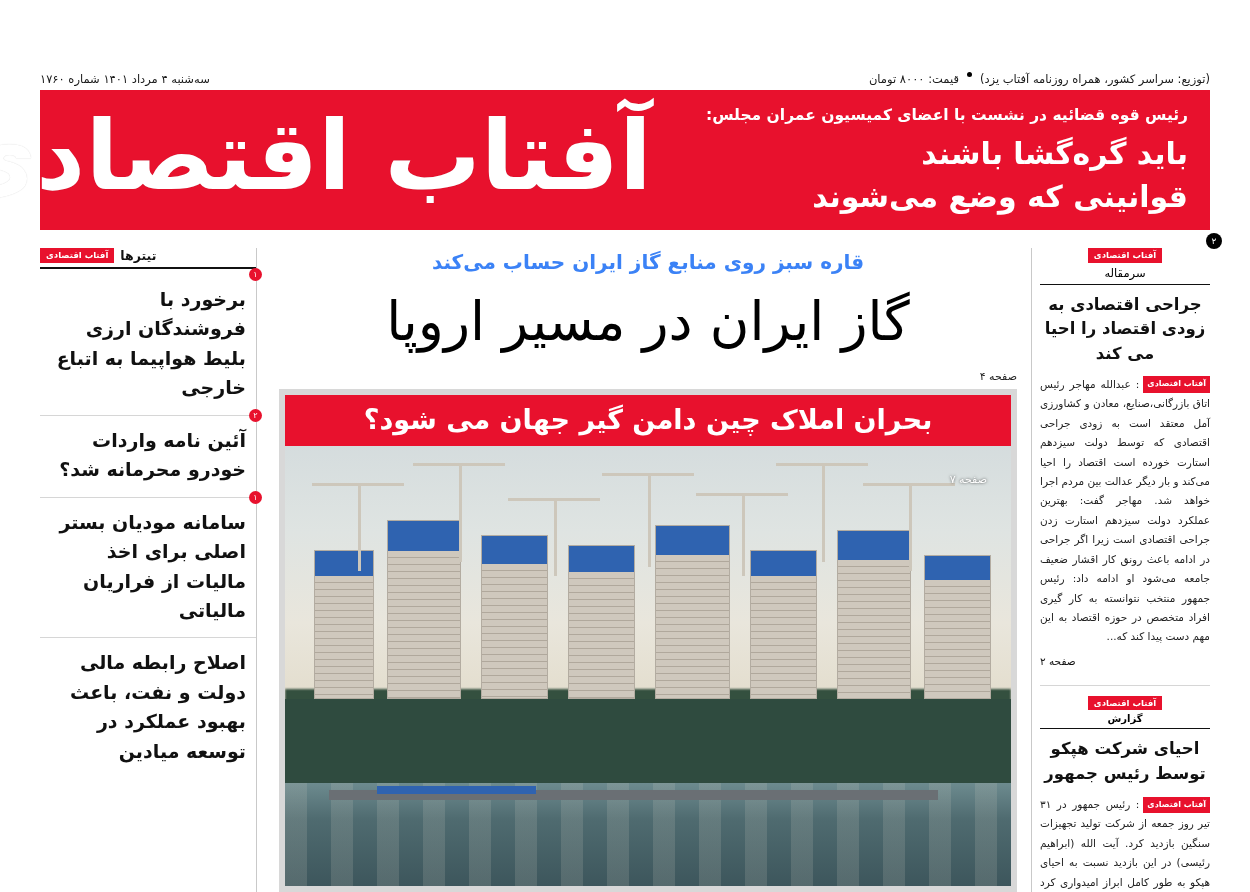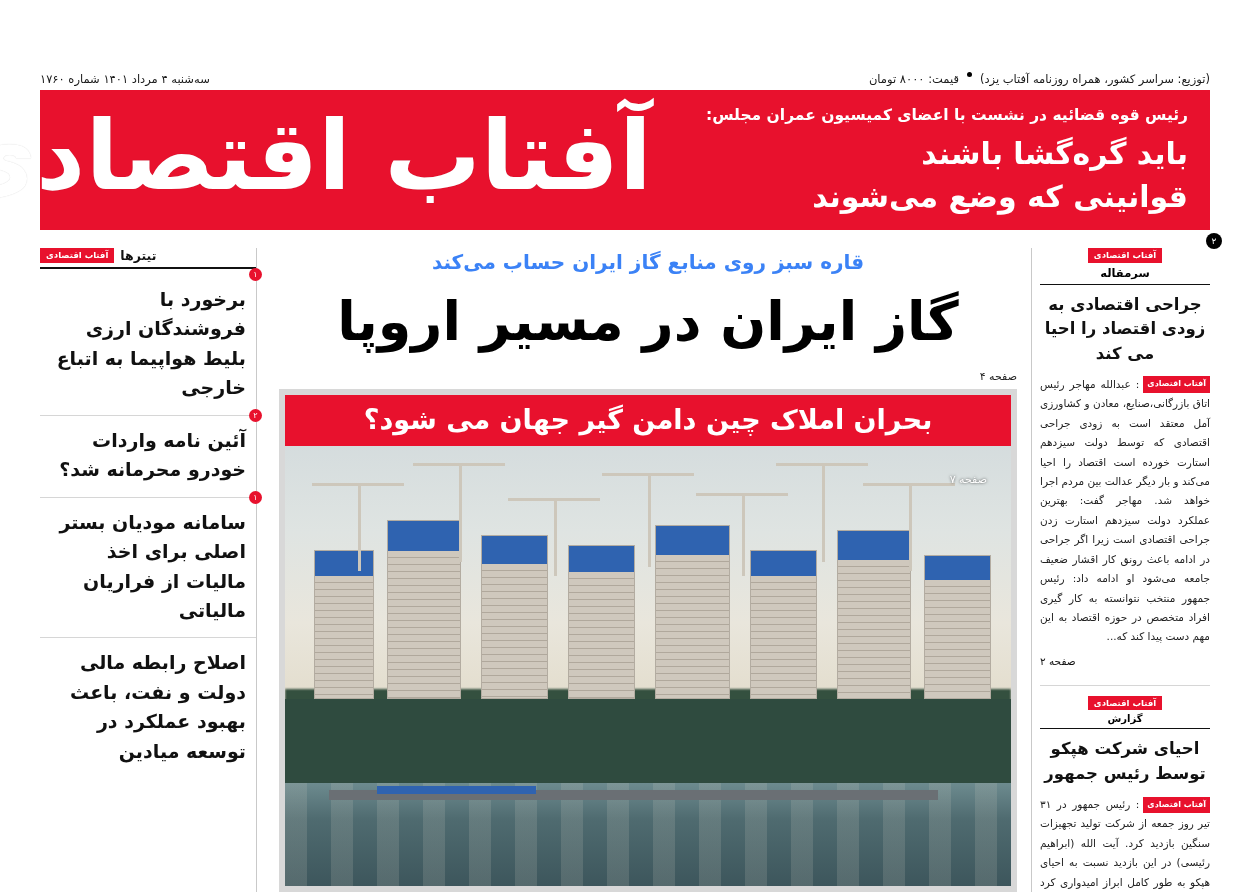--- a/index.html
+++ b/index.html
@@ -89,21 +89,21 @@
 
   
   .col-main{
     flex:1;direction:rtl;padding:0 14px;
     display:flex;flex-direction:column;
   }
   .kicker-main{
     font-size:20px;font-weight:bold;color:#3b82f6;text-align:center;margin:2px 0 10px;
   }
   .headline-main{
-    font-size:54px;font-weight:bold;color:#000;text-align:center;line-height:1.25;
+    font-size:54px;font-weight:normal;color:#000;text-align:center;line-height:1.25;
     margin:4px 0 14px;
   }
   .page-ref{
     font-size:11px;color:#222;text-align:right;margin:0 0 6px 0;
   }
   .photo-box{
     border:6px solid #d8d8d8;background:#15803d;position:relative;flex:1;min-height:0;
     overflow:hidden;
     padding-left:6px;
   }
@@ -292,21 +292,21 @@
         <div class="photo-banner">بحران املاک چین دامن گیر جهان می شود؟</div>
         <div class="photo-subref">صفحه ۷</div>
       </div>
     </div>
 
     <div class="col-edit">
 
       <div class="section-tag" style="justify-content:center;">
         <span class="tag-logo">آفتاب اقتصادی</span>
       </div>
-      <div style="text-align:center;font-size:11.5px;font-weight:bold;margin-top:3px;">سرمقاله</div>
+      <div style="text-align:center;font-size:11.5px;font-weight:normal;margin-top:3px;">سرمقاله</div>
       <hr class="rule-thin">
 
       <div class="edit-block">
         <h4>جراحی اقتصادی به زودی اقتصاد را احیا می کند</h4>
         <div class="edit-body">
           <span class="inline-logo">آفتاب اقتصادی</span><span>: عبدالله مهاجر رئیس اتاق بازرگانی،صنایع، معادن و کشاورزی آمل معتقد است به زودی جراحی اقتصادی که توسط دولت سیزدهم استارت خورده است اقتصاد را احیا می‌کند و بار دیگر عدالت بین مردم اجرا خواهد شد.
 مهاجر گفت: بهترین عملکرد دولت سیزدهم استارت زدن جراحی اقتصادی است زیرا اگر جراحی در ادامه باعث رونق کار اقشار ضعیف جامعه می‌شود او ادامه داد: رئیس جمهور منتخب نتوانسته به کار گیری افراد متخصص در حوزه اقتصاد به این مهم دست پیدا کند که...</span>
         </div>
         <div class="edit-ref">صفحه ۲</div>
       </div>

